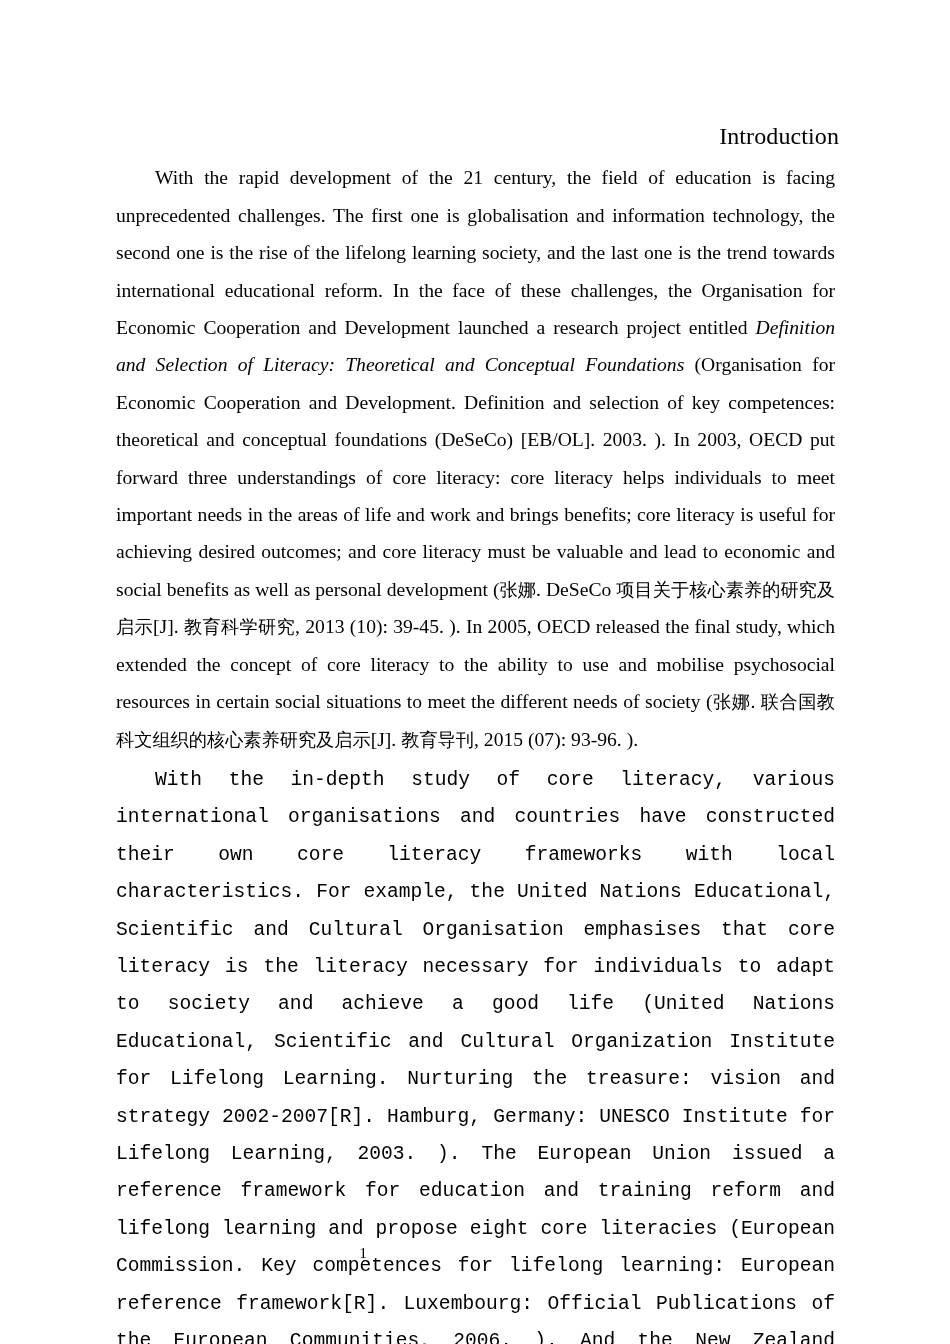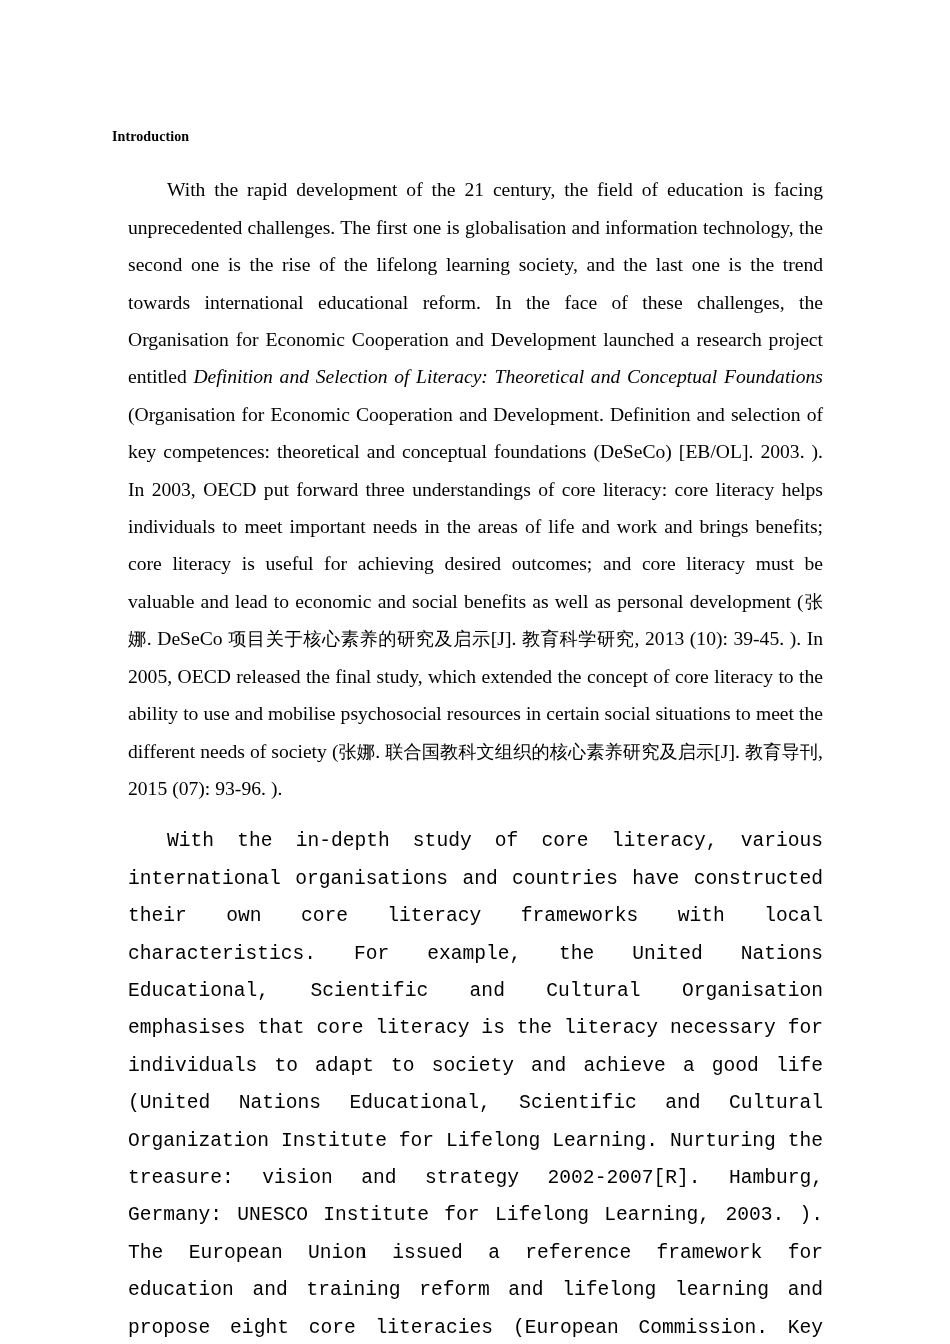--- a/index.html
+++ b/index.html
@@ -17,34 +17,34 @@
     font-family: "Liberation Serif", "DejaVu Serif", serif;
     color: #000000;
   }
   .content {
     position: absolute;
     left: 112px;
     top: 118px;
     width: 727px;
   }
   .doc-heading {
-    font-size: 14px;
-    font-weight: bold;
-    text-align: left;
+    font-size: 24px;
+    font-weight: normal;
+    text-align: right;
     line-height: 37.4px;
     margin: 0 0 0 0;
     letter-spacing: 0.1px;
   }
   .para {
     font-size: 19.6px;
     line-height: 37.4px;
     text-align: justify;
     text-justify: inter-word;
     text-align-last: left;
-    margin: 16px;
+    margin: 4px;
     text-indent: 39px;
     word-spacing: 0.1px;
     hyphens: none;
   }
   .para + .para {
     margin-top: 0;
     font-family: Liberation Mono, monospace;
   }
   .ital {
     font-style: italic;

